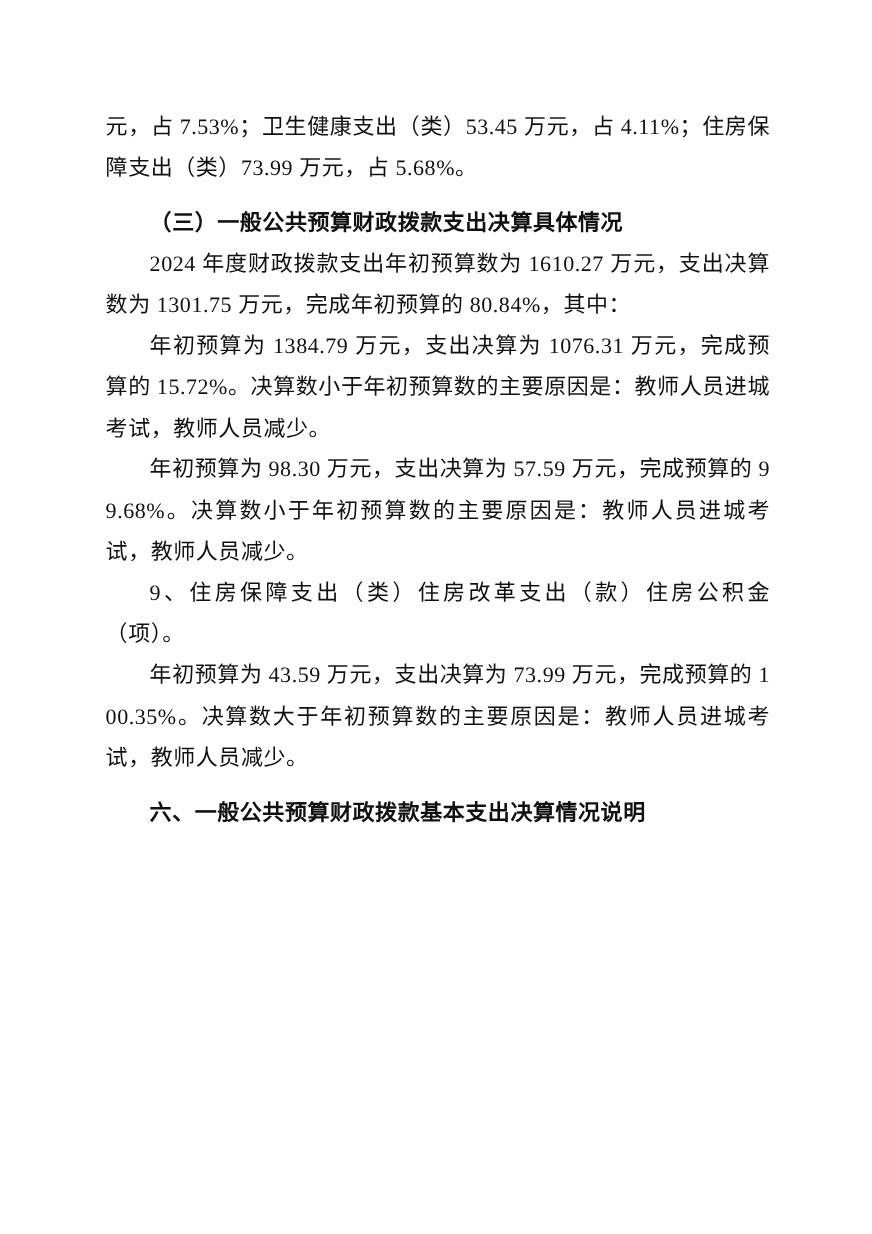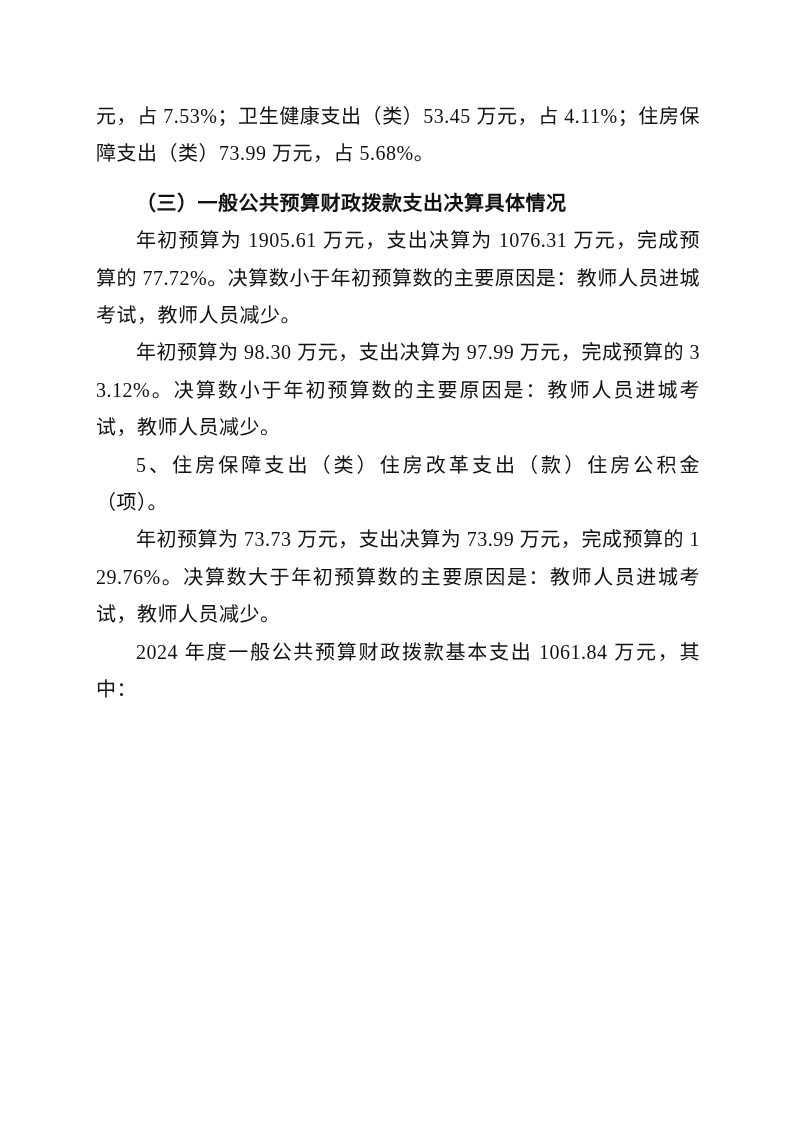--- a/index.html
+++ b/index.html
@@ -44,19 +44,20 @@
     margin-top: 12px;
   }
 </style>
 </head>
 <body>
 
 <div class="page">
   <div class="doc-body">
     <p class="para no-indent">元，占 7.53%；卫生健康支出（类）53.45 万元，占 4.11%；住房保障支出（类）73.99 万元，占 5.68%。</p>
     <p class="heading">（三）一般公共预算财政拨款支出决算具体情况</p>
-    <p class="para">年初预算为 1905.61 万元，支出决算为 1076.31 万元，完成预算的 77.72%。决算数小于年初预算数的主要原因是：教师人员进城考试，教师人员减少。</p>
-    <p class="para">年初预算为 98.30 万元，支出决算为 97.99 万元，完成预算的 33.12%。决算数小于年初预算数的主要原因是：教师人员进城考试，教师人员减少。</p>
-    <p class="para">5、住房保障支出（类）住房改革支出（款）住房公积金（项）。</p>
-    <p class="para">年初预算为 73.73 万元，支出决算为 73.99 万元，完成预算的 129.76%。决算数大于年初预算数的主要原因是：教师人员进城考试，教师人员减少。</p>
-    <p class="para">2024 年度一般公共预算财政拨款基本支出 1061.84 万元，其中：</p>
+    <p class="para">2024 年度财政拨款支出年初预算数为 1610.27 万元，支出决算数为 1301.75 万元，完成年初预算的 80.84%，其中：</p>
+    <p class="para">年初预算为 1384.79 万元，支出决算为 1076.31 万元，完成预算的 15.72%。决算数小于年初预算数的主要原因是：教师人员进城考试，教师人员减少。</p>
+    <p class="para">年初预算为 98.30 万元，支出决算为 57.59 万元，完成预算的 99.68%。决算数小于年初预算数的主要原因是：教师人员进城考试，教师人员减少。</p>
+    <p class="para">9、住房保障支出（类）住房改革支出（款）住房公积金（项）。</p>
+    <p class="para">年初预算为 43.59 万元，支出决算为 73.99 万元，完成预算的 100.35%。决算数大于年初预算数的主要原因是：教师人员进城考试，教师人员减少。</p>
+    <p class="heading">六、一般公共预算财政拨款基本支出决算情况说明</p>
   </div>
 </div>
 
 </body></html>

